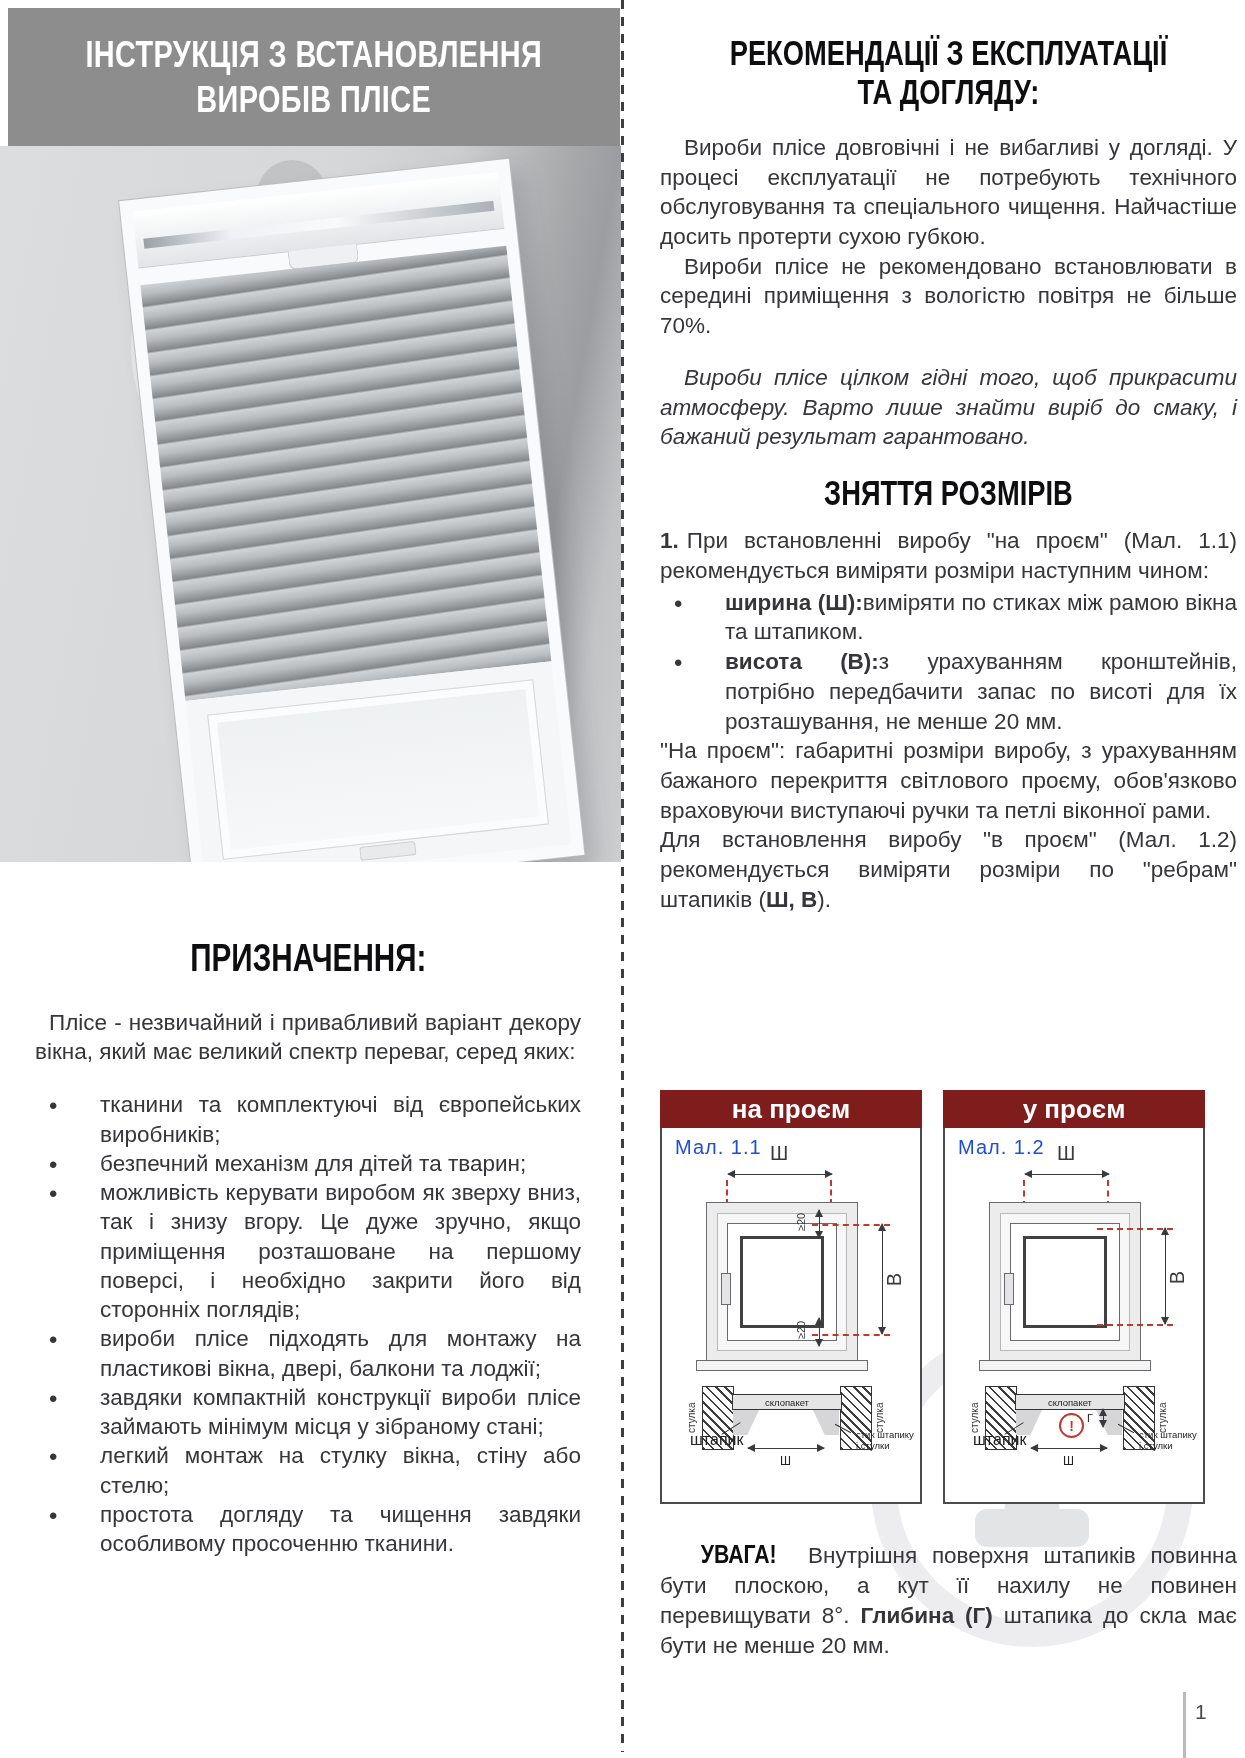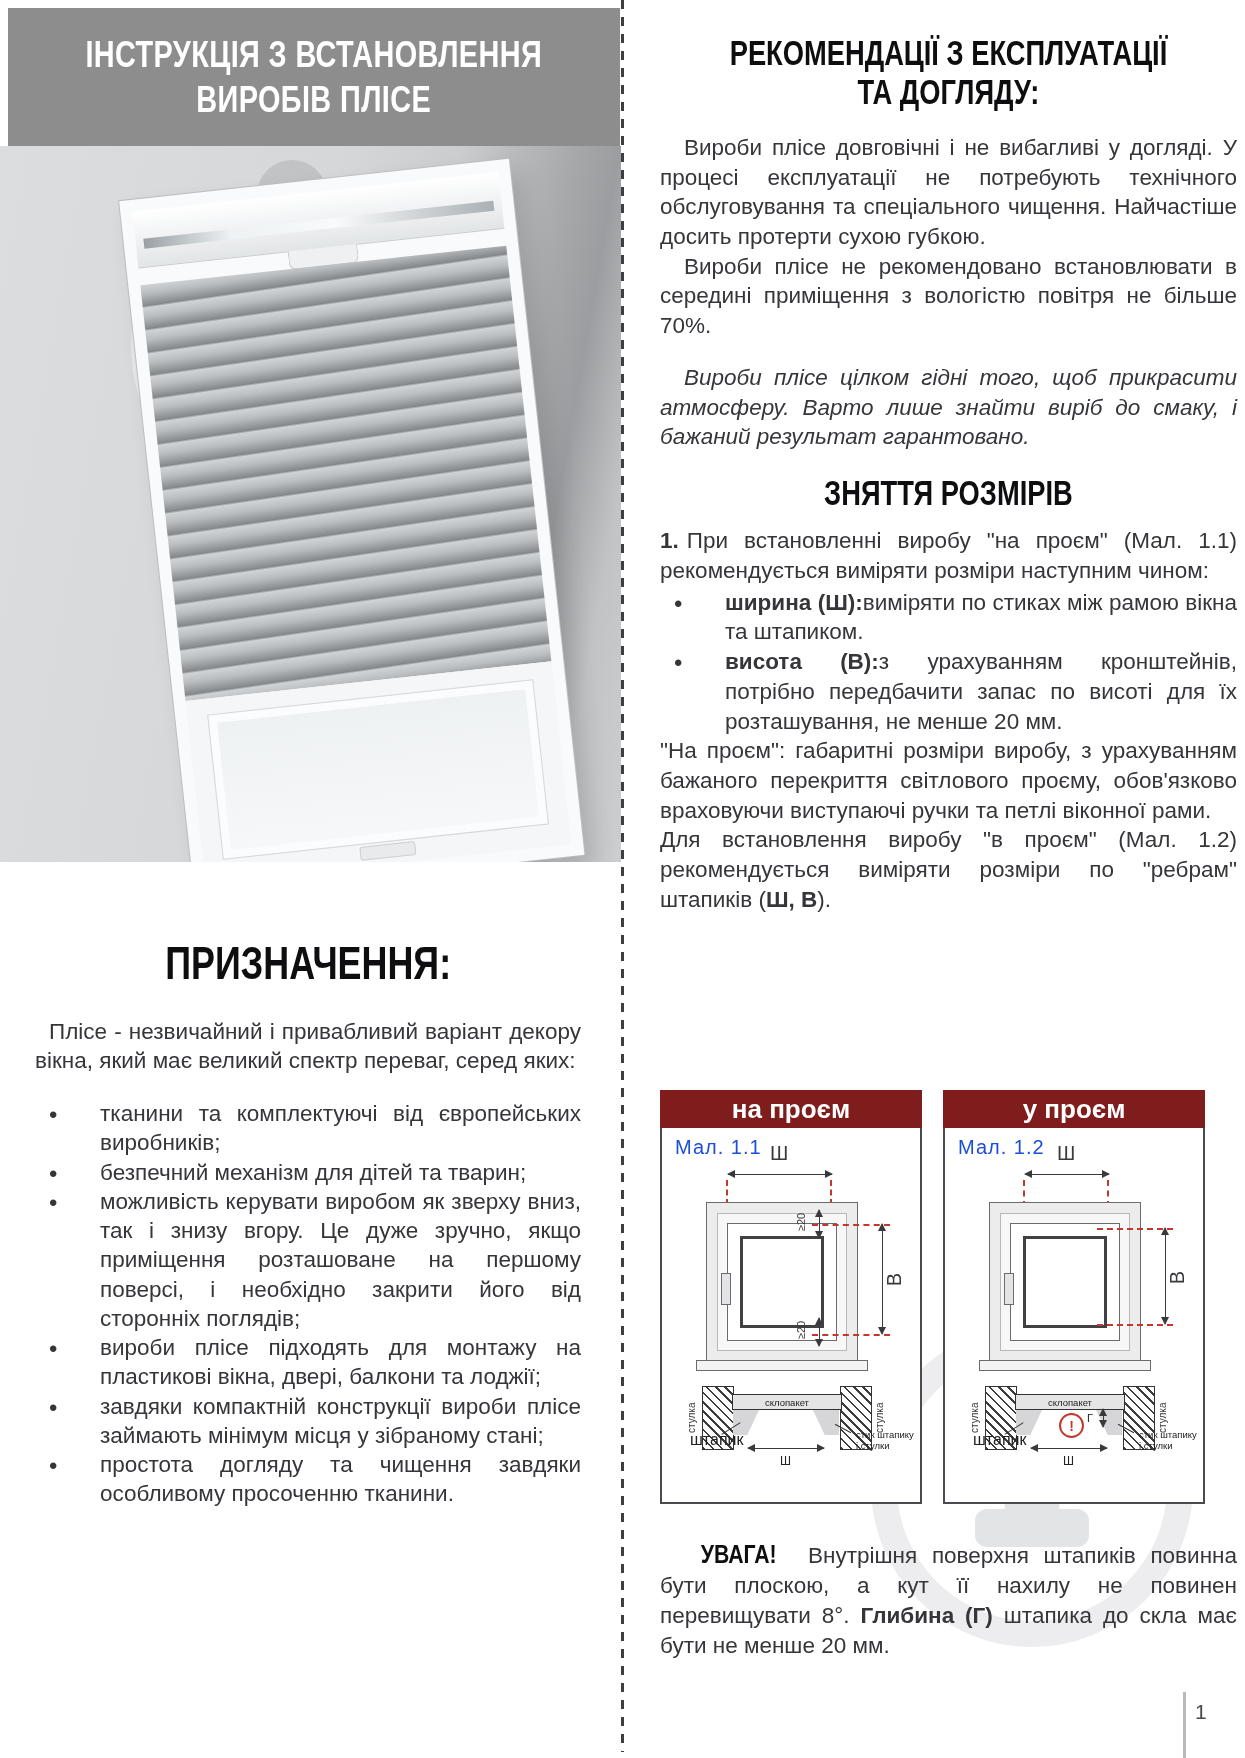--- a/index.html
+++ b/index.html
@@ -46,21 +46,21 @@
              border:1px solid #d5d7d9;box-shadow:inset 0 0 0 8px #fbfcfd;}
   .win-latch{position:absolute;left:50%;bottom:6px;width:54px;height:12px;margin-left:-27px;
              background:#e8eaec;border:1px solid #cdd0d2;border-radius:3px;}
 
   
   .wm2{left:835px;top:1285px;z-index:0;}
   .wm2 .wm-ring{border:26px solid #ededef;}
   .wm2 .wm-head,.wm2 .wm-body,.wm2 .wm-base{background:#e3e4e6;}
 
   
-  h2.sec{margin:0;text-align:center;font-size:46px;font-weight:bold;color:#0e0e10;line-height:1.1;}
+  h2.sec{margin:0;text-align:center;font-size:38px;font-weight:bold;color:#0e0e10;line-height:1.1;}
   p{margin:0;}
   .jt{text-align:justify;}
   .ind{text-indent:24px;}
 
   .purpose{position:absolute;left:35px;top:938px;width:546px;z-index:2;
            font-size:22.5px;line-height:1.3;color:#35353a;}
   .purpose .intro{margin-top:28px;text-indent:14px;}
   ul.blist{list-style:none;margin:24px 0 0 0;padding:0;}
   ul.blist li{position:relative;padding-left:65px;margin:0;}
   ul.blist li::before{content:"•";position:absolute;left:14px;top:0;font-size:24px;}
@@ -167,20 +167,21 @@
 
   <div class="purpose">
     <h2 class="sec"><span class="cond">ПРИЗНАЧЕННЯ:</span></h2>
     <p class="intro jt">Плісе - незвичайний і привабливий варіант декору вікна, який має великий спектр переваг, серед яких:</p>
     <ul class="blist">
       <li class="jt"><span>тканини та комплектуючі від європейських виробників;</span></li>
       <li class="jt"><span>безпечний механізм для дітей та тварин;</span></li>
       <li class="jt"><span>можливість керувати виробом як зверху вниз, так і знизу вгору. Це дуже зручно, якщо приміщення розташоване на першому поверсі, і необхідно закрити його від сторонніх поглядів;</span></li>
       <li class="jt"><span>вироби плісе підходять для монтажу на пластикові вікна, двері, балкони та лоджії;</span></li>
       <li class="jt"><span>завдяки компактній конструкції вироби плісе займають мінімум місця у зібраному стані;</span></li>
+      <li class="jt"><span>легкий монтаж на стулку вікна, стіну або стелю;</span></li>
       <li class="jt"><span>простота догляду та чищення завдяки особливому просоченню тканини.</span></li>
     </ul>
   </div>
 
   <div class="wm wm2">
     <div class="wm-head"></div>
     <div class="wm-body"></div>
     <div class="wm-base"></div>
     <div class="wm-ring"></div>
   </div>

